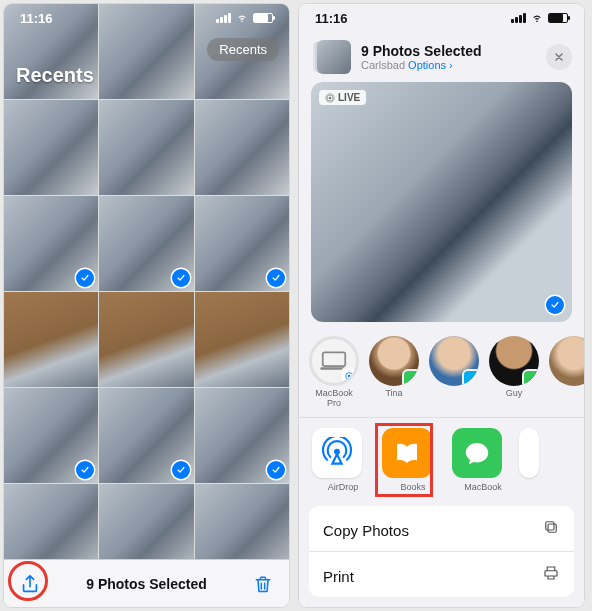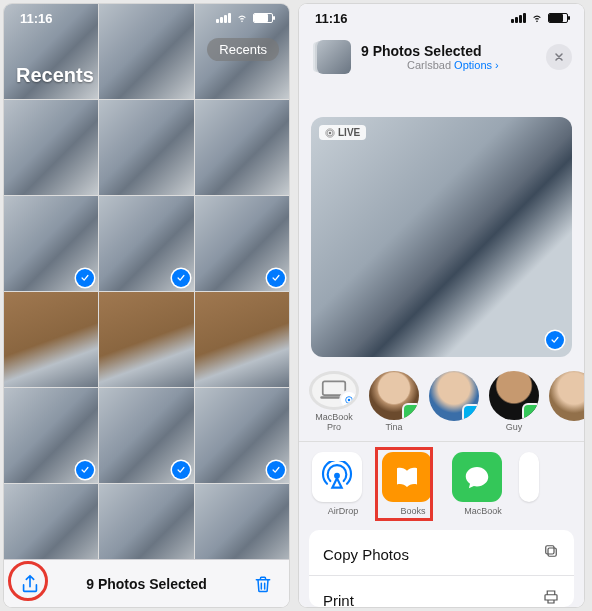--- a/index.html
+++ b/index.html
@@ -125,35 +125,34 @@
     gap:10px;
   }
   .sh-thumb {
     width:34px; height:34px; border-radius:6px;
     background:linear-gradient(135deg,#b8c0c8,#6a7582);
     box-shadow: -3px 0 0 -1px #cfd4d9, -6px 0 0 -2px #dfe3e7;
     margin-left:6px;
   }
   .sh-text { flex:1; }
   .sh-title { font-size:14px; font-weight:600; color:#111; }
-  .sh-sub { font-size:11px; color:#8a8a8e;margin-left:46px; }
+  .sh-sub { font-size:11px; color:#8a8a8e; }
   .sh-sub .opt { color:#007aff; }
   .close-x {
     width:26px; height:26px; border-radius:50%;
     background:#e3e3e8; display:flex; align-items:center; justify-content:center;
     color:#7a7a80;
   }
   .preview-wrap { padding: 0 12px; }
   .preview {
     width:100%; height:240px;
     border-radius:12px;
     background:linear-gradient(135deg,#c8d0d7 0%,#9aa6b2 40%,#5f6a78 55%,#3c4a5a 60%,#c8d0d7 75%);
     position:relative;
     overflow:hidden;
-    margin-top:35px;
   }
   .live-badge {
     position:absolute; top:8px; left:8px;
     background:rgba(255,255,255,0.85);
     font-size:10px; font-weight:700; color:#555;
     padding:2px 6px; border-radius:4px;
     display:flex; align-items:center; gap:3px;
   }
   .preview .check { right:8px; bottom:8px; }
   

